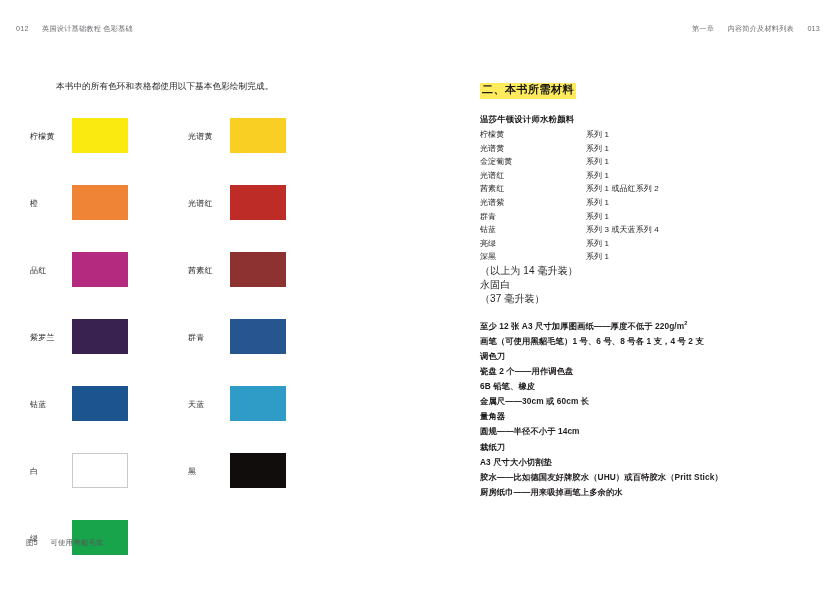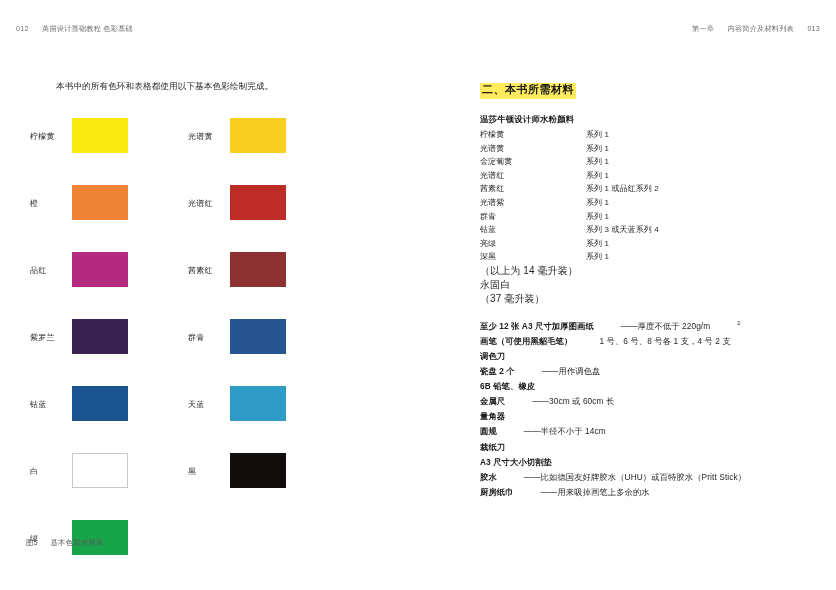--- a/index.html
+++ b/index.html
@@ -179,23 +179,22 @@
     line-height: 15.1px;
     color: #231f20;
     letter-spacing: 0.1px;
     white-space: nowrap;
   }
   .supply-row .b {
     font-weight: bold;
     color: #1a1a1a;
   }
   .supply-row .n {
-    font-weight: normal;
-    color: #231f20;
-    margin-left: 27px;
+    font-weight: bold;
+    color: #231f20;
   }
   .sup {
     font-size: 5.6px;
     vertical-align: super;
   }
 </style>
 </head>
 <body>
 
 <div class="runhead runhead-left">
@@ -271,21 +270,21 @@
         <div class="swatch-row">
           <div class="swatch-label">黑</div>
           <div class="swatch-chip" style="background: rgb(16, 13, 12);"></div>
         </div>
       </div>
   </div>
 
   <div class="fig-caption">
     <span>图5</span>
     <span class="fig-gap"></span>
-    <span>基本色彩对照表</span>
+    <span>可使用黑貂毛笔</span>
   </div>
 </div>
 
 <div class="page-right">
 
   <div class="section-heading">二、本书所需材料</div>
 
   <div class="paint-block">
     <div class="paint-title">温莎牛顿设计师水粉颜料</div>
     <div id="paint-rows">

